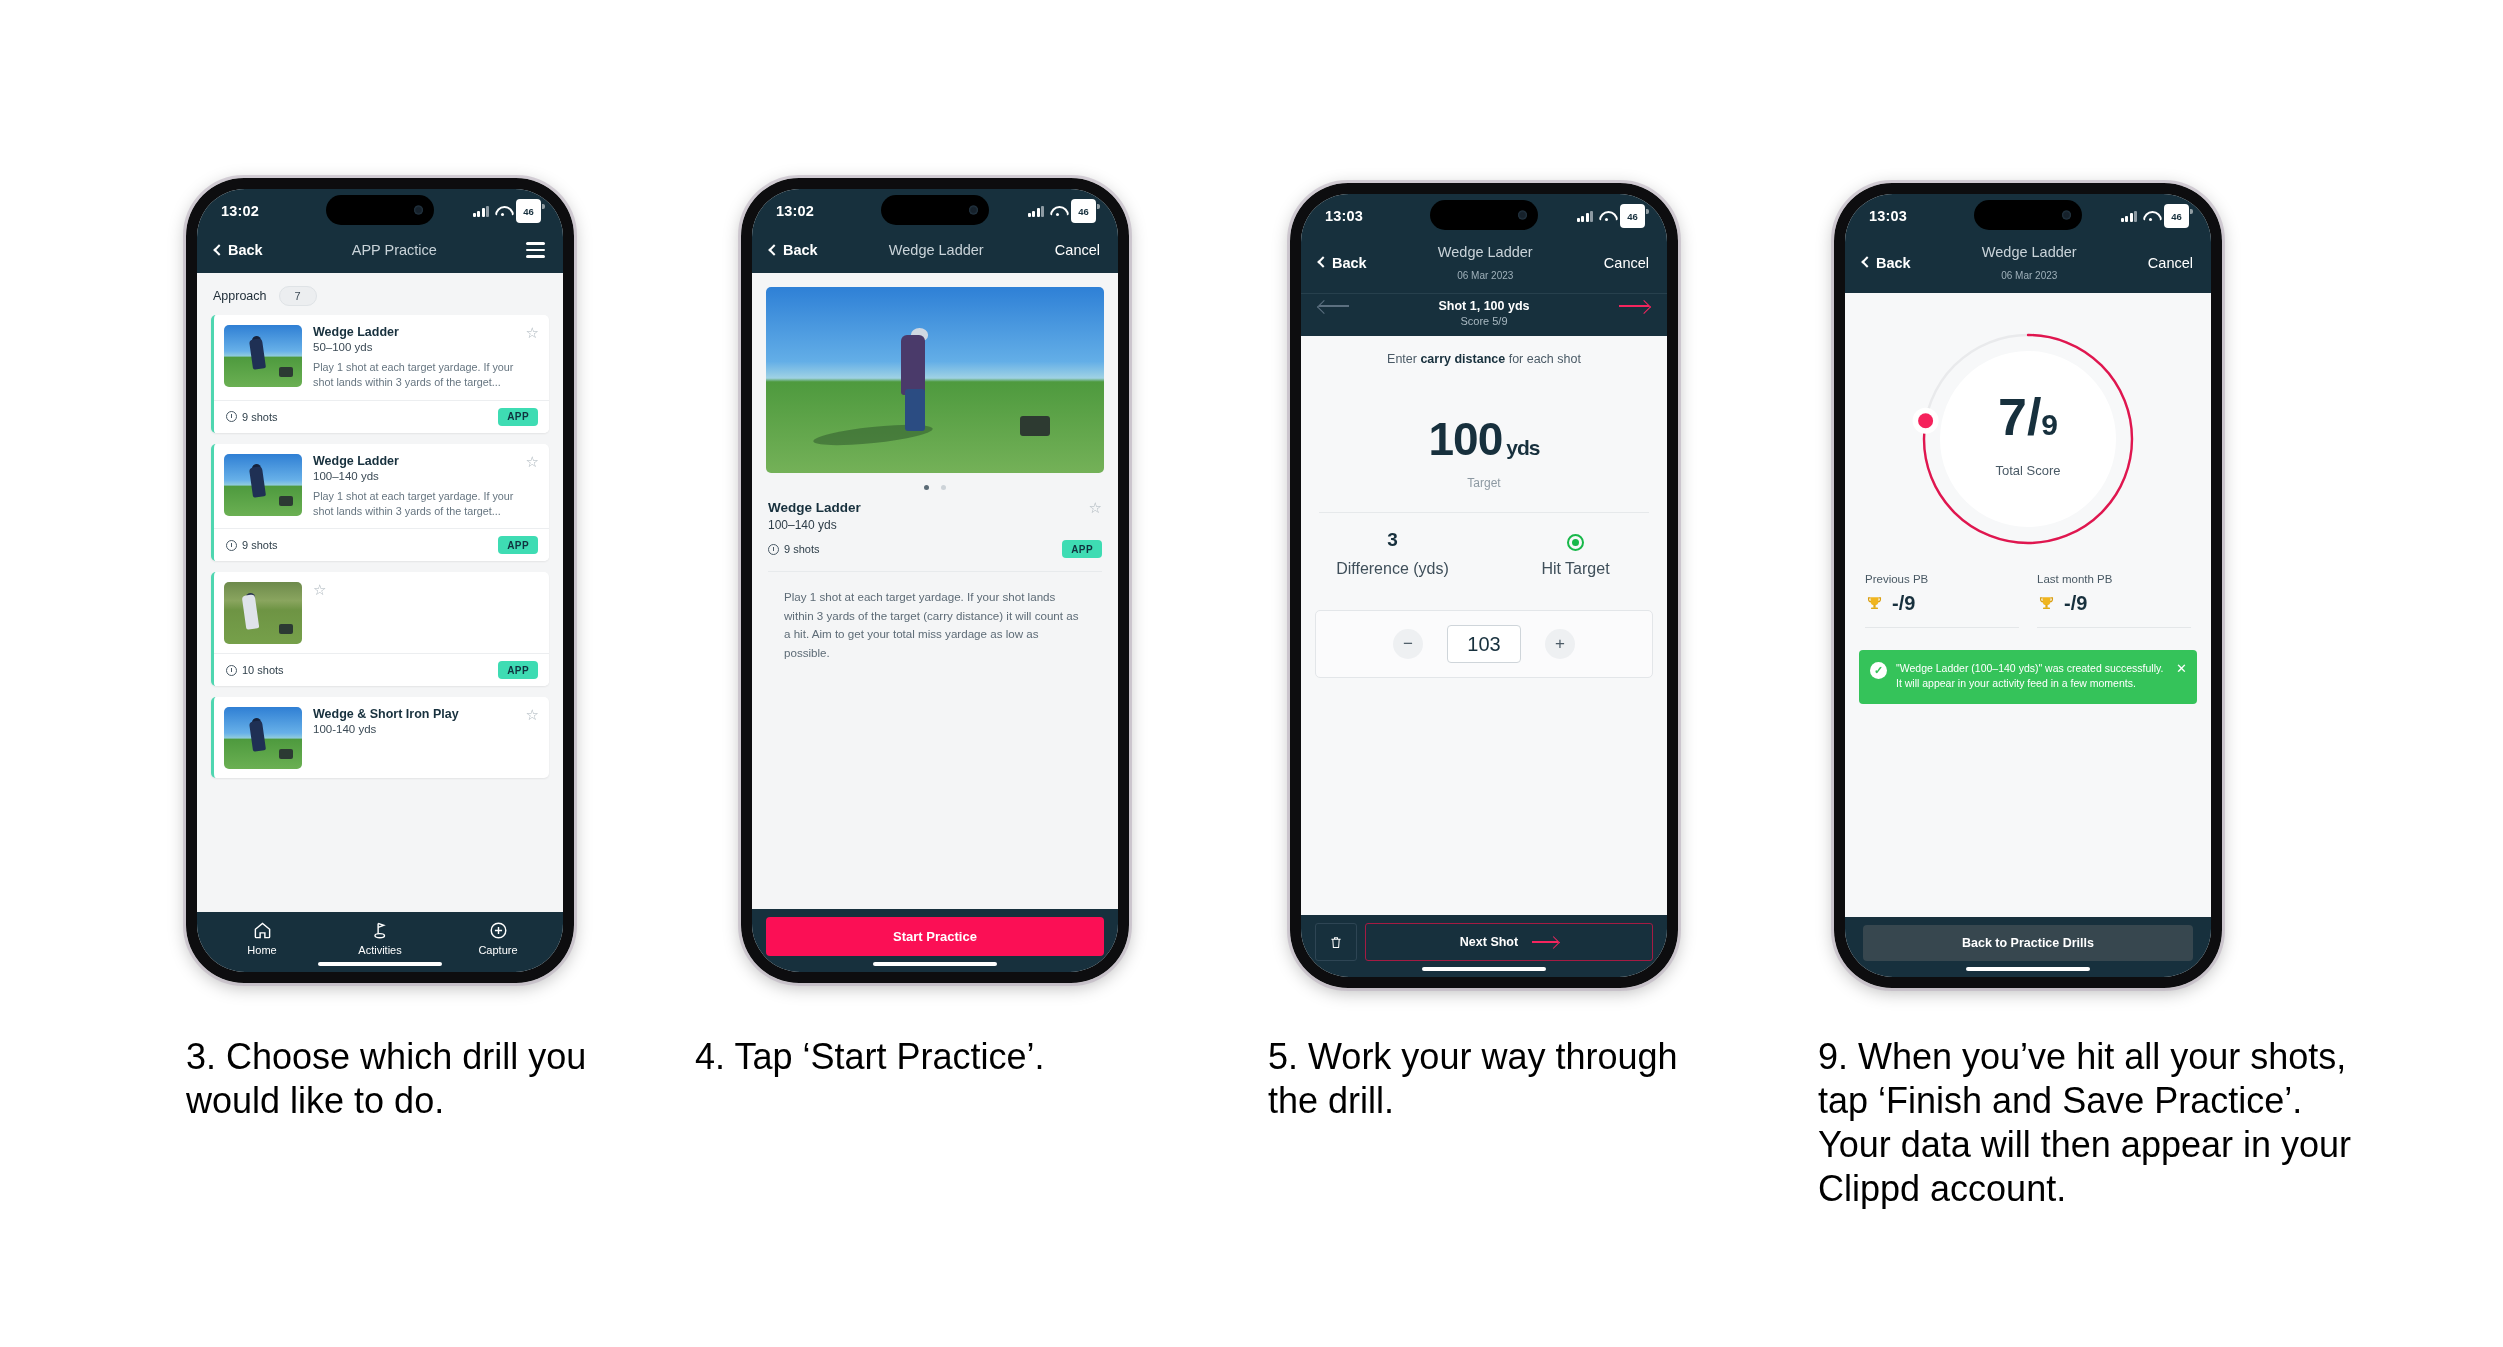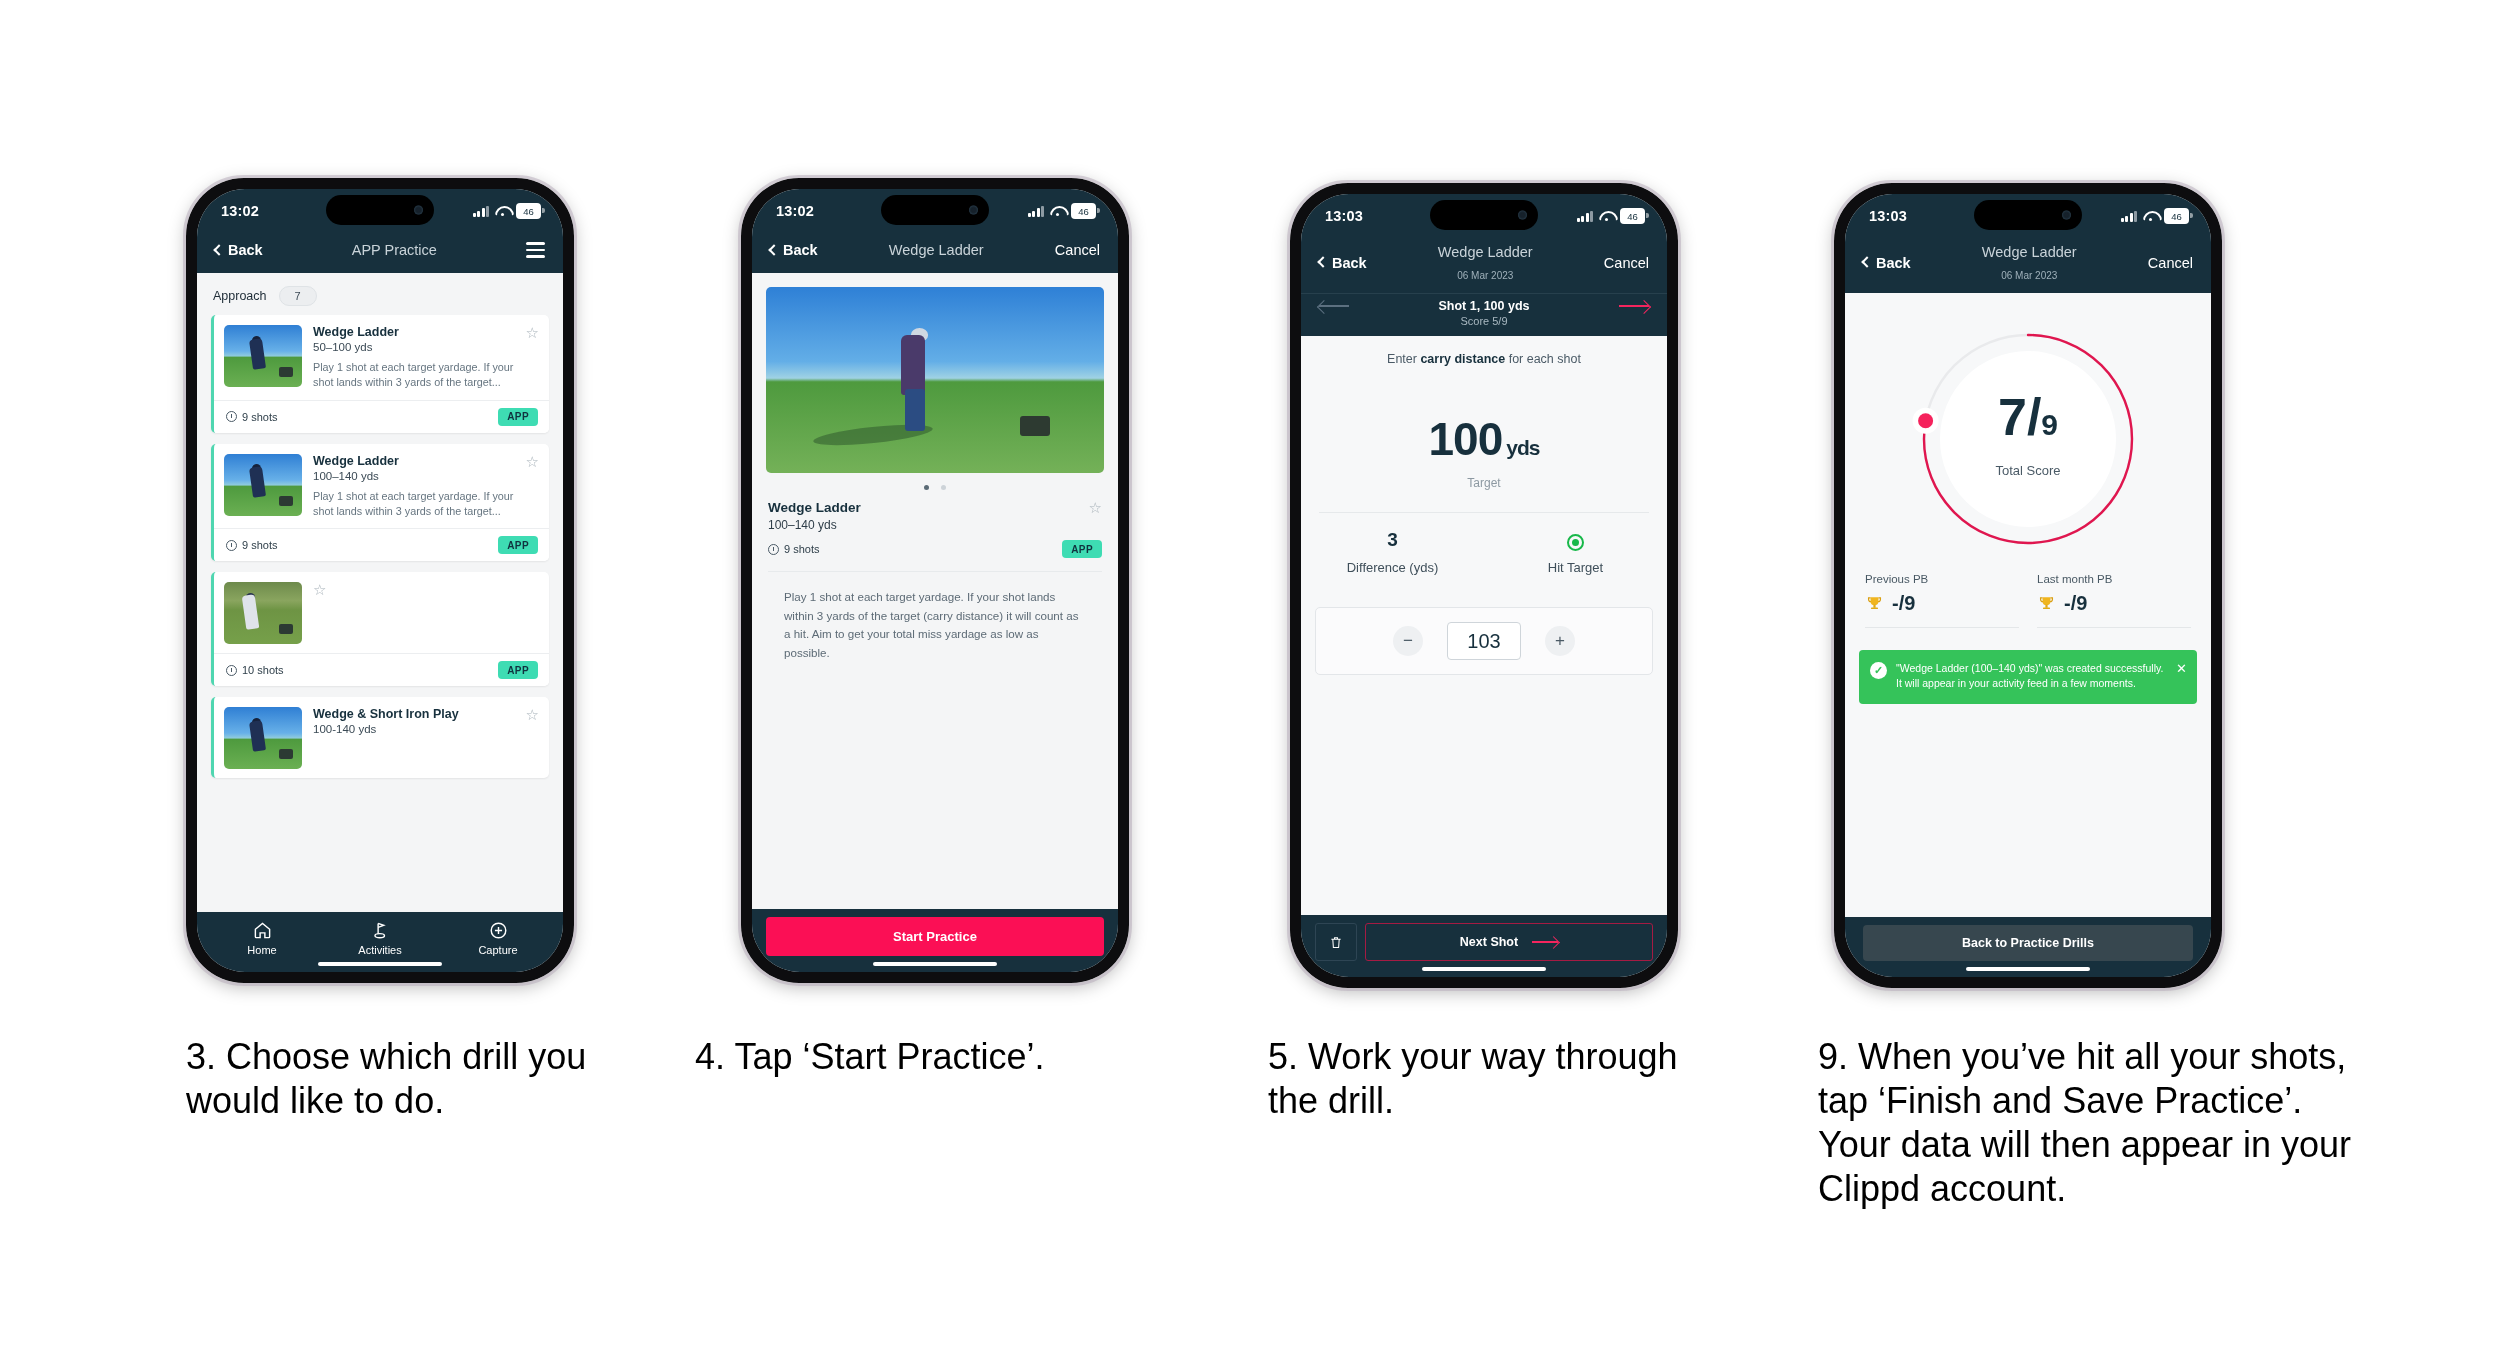--- a/index.html
+++ b/index.html
@@ -64,22 +64,22 @@
   .wifi::after{
     content:""; position:absolute; left:0; top:0; width:15px; height:15px;
     border: 2.2px solid #fff; border-radius:50%;
     clip-path: polygon(0 0,100% 0,100% 46%,50% 78%,0 46%);
   }
   .wifi::before{
     content:""; position:absolute; left:5.6px; top:7.4px;
     width:3.4px;height:3.4px;border-radius:50%;background:#fff;
   }
   .batt {
-    min-width: 25px; height: 16px; border-radius: 4px; background:#fff;
-    color:#17303d; font-size:9.5px; font-weight:400;
+    min-width: 25px; height: 24px; border-radius: 4px; background:#fff;
+    color:#17303d; font-size:9.5px; font-weight:700;
     display:flex; align-items:center; justify-content:center; padding:0 3px;
     position: relative;
   }
   .batt::after{
     content:""; position:absolute; right:-3.5px; top:4.5px;
     width:2.5px;height:5px;border-radius:0 2px 2px 0;background:#ffffff88;
   }
 
   
   .navbar {
@@ -205,21 +205,21 @@
   .enter-line { text-align:center; font-size:12.5px; color:#4a5a66; padding:16px 0 0; }
   .enter-line b { color:#17303d; }
   .bigwrap { text-align:center; padding:46px 0 0; }
   .bignum { font-size:46px; font-weight:800; color:#17303d; letter-spacing:-1px; }
   .bignum .u { font-size:21px; font-weight:700; margin-left:4px; }
   .bigsub { font-size:12px; color:#8d99a2; margin-top:10px; }
   .divider { height:1px; background:#e6e9eb; margin:22px 18px 0; }
   .twocol { display:flex; padding:16px 0 0; }
   .col { flex:1; text-align:center; }
   .col-v { font-size:19px; font-weight:800; color:#17303d; }
-  .col-l { font-size:13px; color:#3f4f5a; margin-top:9px; }
+  .col-l { font-size:16px; color:#3f4f5a; margin-top:9px; }
   .target-ic {
     width:17px;height:17px;border:2.2px solid #18b84a;border-radius:50%;
     display:inline-flex;align-items:center;justify-content:center; margin: 1px 0 0;
   }
   .target-ic i { width:7px;height:7px;border-radius:50%;background:#18b84a;display:block; }
   .stepper {
     margin:32px 14px 0; border:1px solid #e3e6e9; border-radius:5px; background:#fbfbfc;
     display:flex; align-items:center; justify-content:center; gap:24px; padding:14px 0;
   }
   .rnd {

